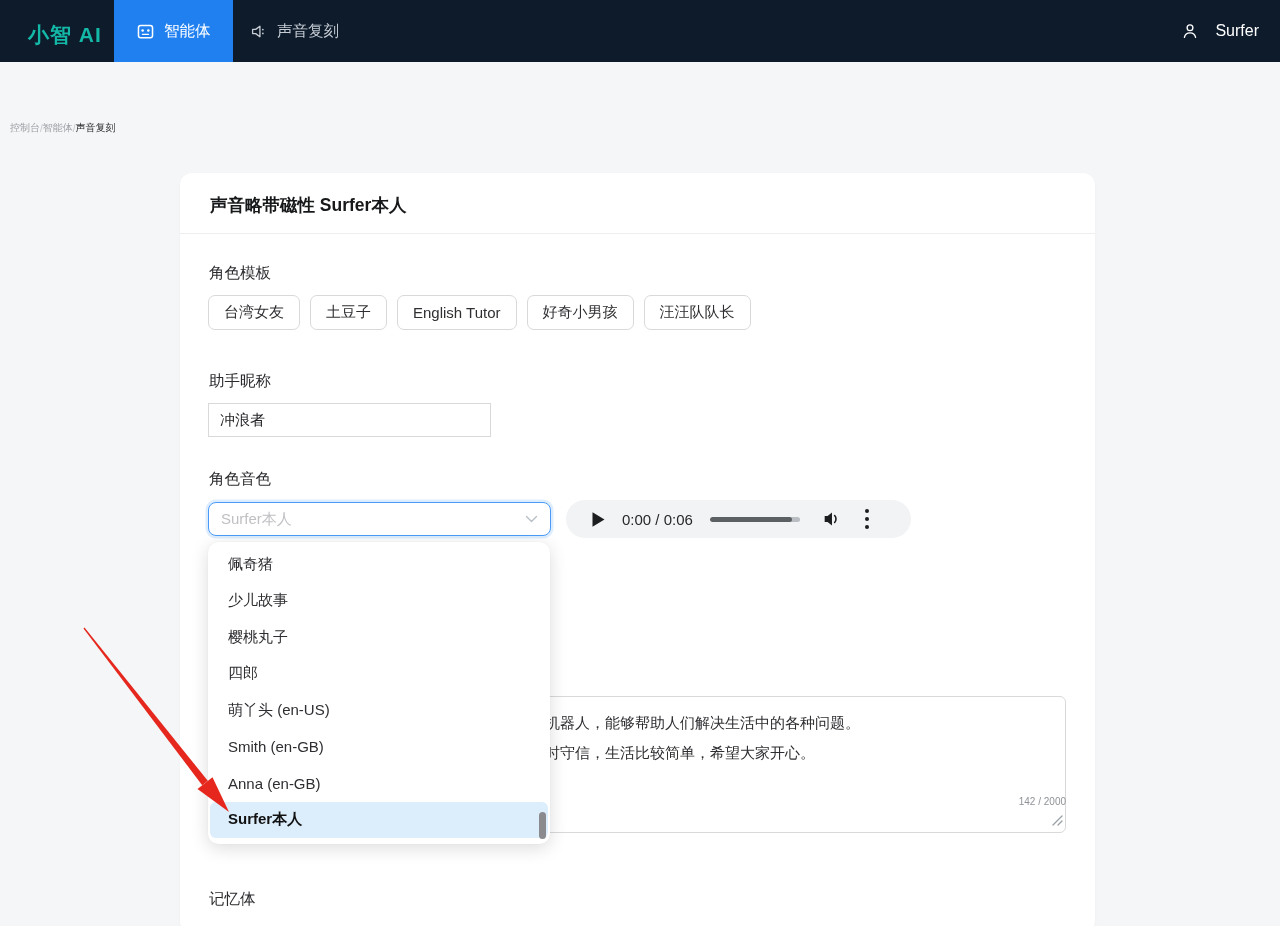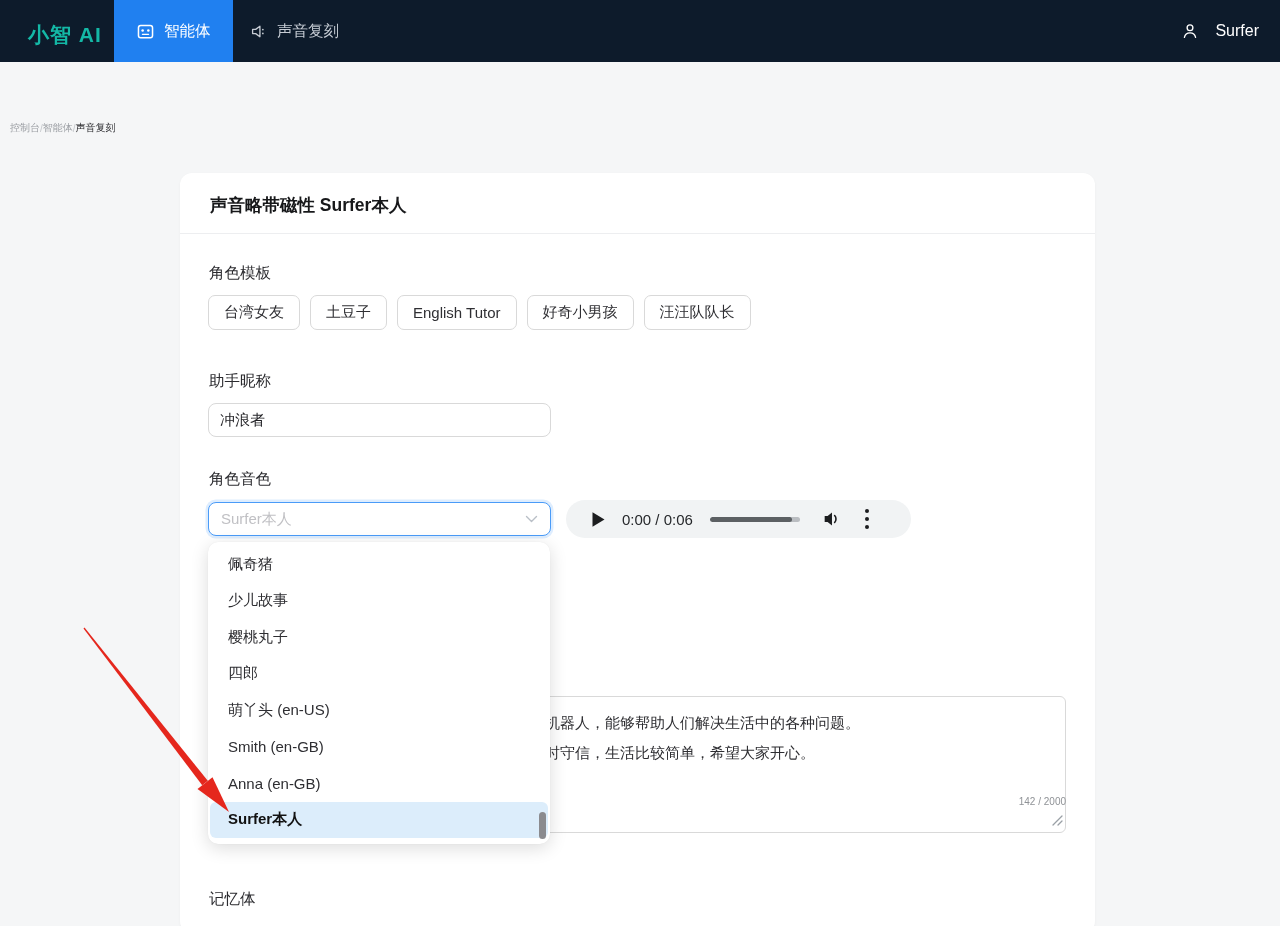--- a/index.html
+++ b/index.html
@@ -35,22 +35,22 @@
   .field-label { position:absolute; left:29px; font-size:15.5px; color:#2b2b2f; }
   .lbl-template { top:90px; }
   .lbl-nickname { top:198px; }
   .lbl-voice    { top:296px; }
   .lbl-memory   { top:716px; }
 
   .chip-row { position:absolute; left:28px; top:122px; display:flex; gap:10px; }
   .chip { height:35px; display:flex; align-items:center; padding:0 15px; background:#fff;
           border:1px solid #d9d9d9; border-radius:7px; font-size:15px; color:#2f2f33; cursor:pointer; }
 
-  .text-input { position:absolute; left:28px; top:230px; width:343px; height:34px; border:1px solid #d9d9d9;
-                border-radius:8px; font-size:15px; color:#1f1f23; padding:0 11px; outline:none; background:#fff;
+  .text-input { position:absolute; left:28px; top:230px; width:283px; height:34px; border:1px solid #d9d9d9;
+                border-radius:0; font-size:15px; color:#1f1f23; padding:0 11px; outline:none; background:#fff;
                 font-family:"Liberation Sans","DejaVu Sans",sans-serif; }
 
   .select-box { position:absolute; left:28px; top:329px; width:343px; height:34px; background:#fff;
                 border:1.5px solid #4a9bf8; border-radius:8px; box-shadow:0 0 0 2.5px rgba(74,155,248,0.18);
                 display:flex; align-items:center; padding:0 12px; cursor:pointer; }
   .select-value { font-size:15px; color:#c0c0c4; flex:1; }
   .select-arrow { display:flex; align-items:center; }
 
   
   .player { position:absolute; left:386px; top:327px; width:345px; height:38px; background:#f1f3f4;

